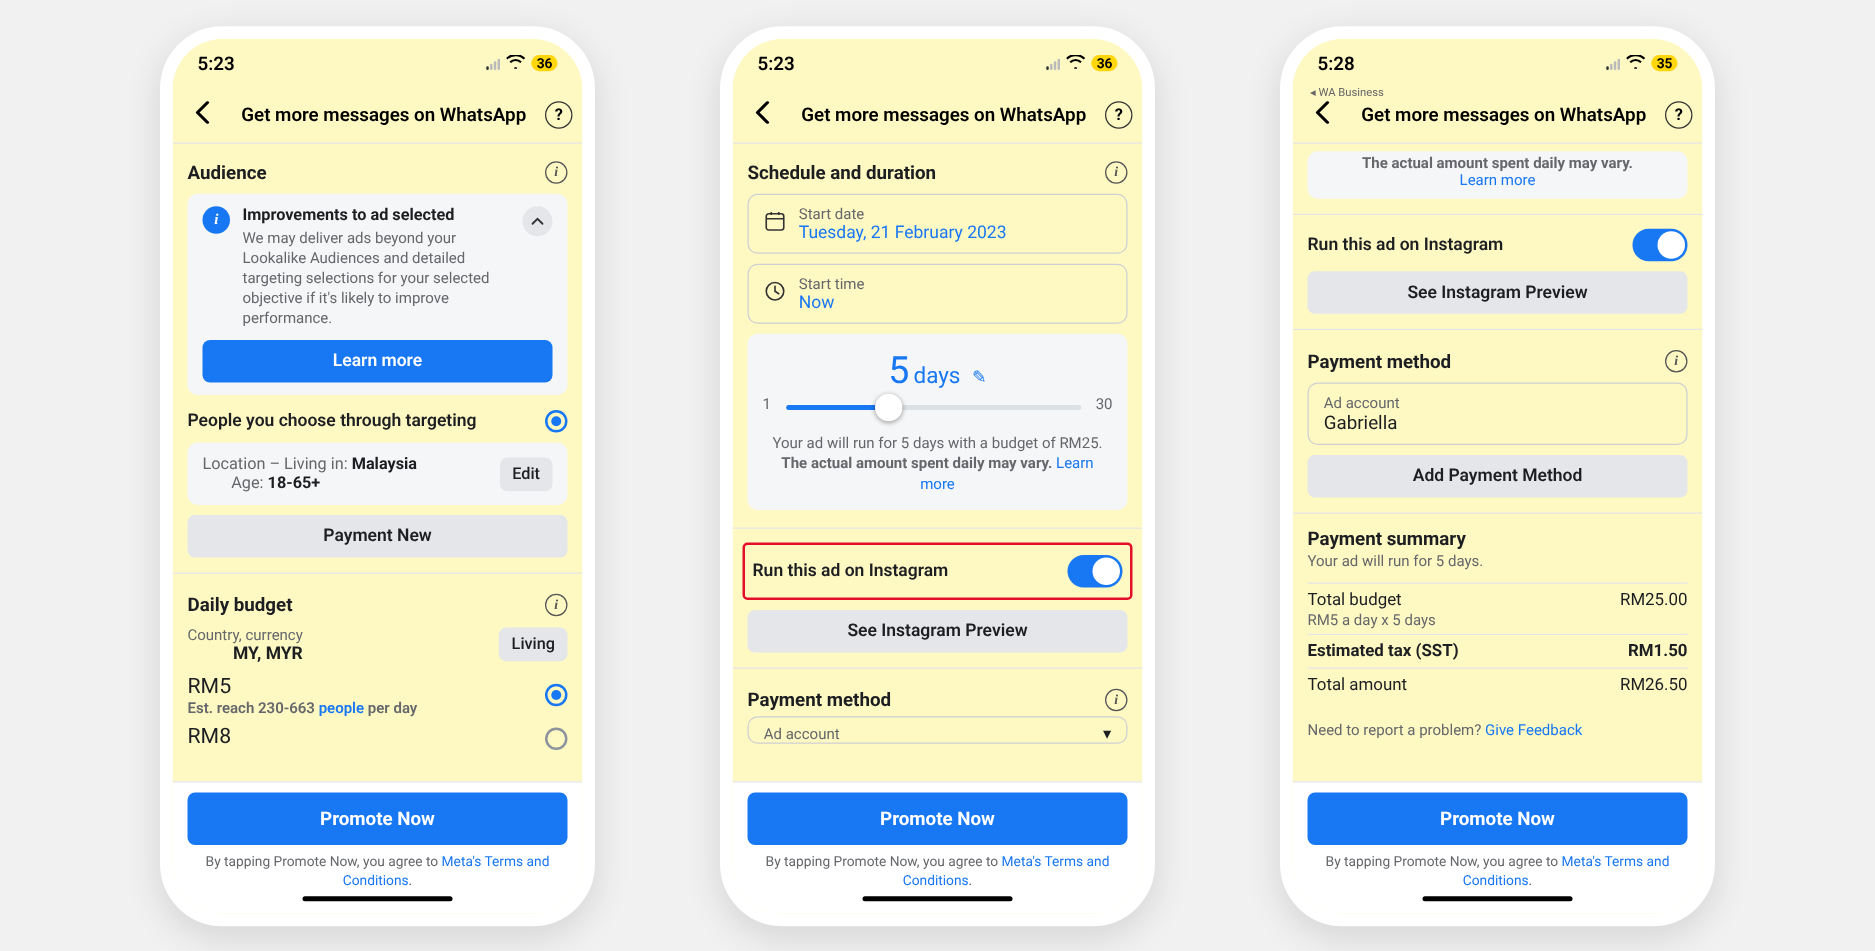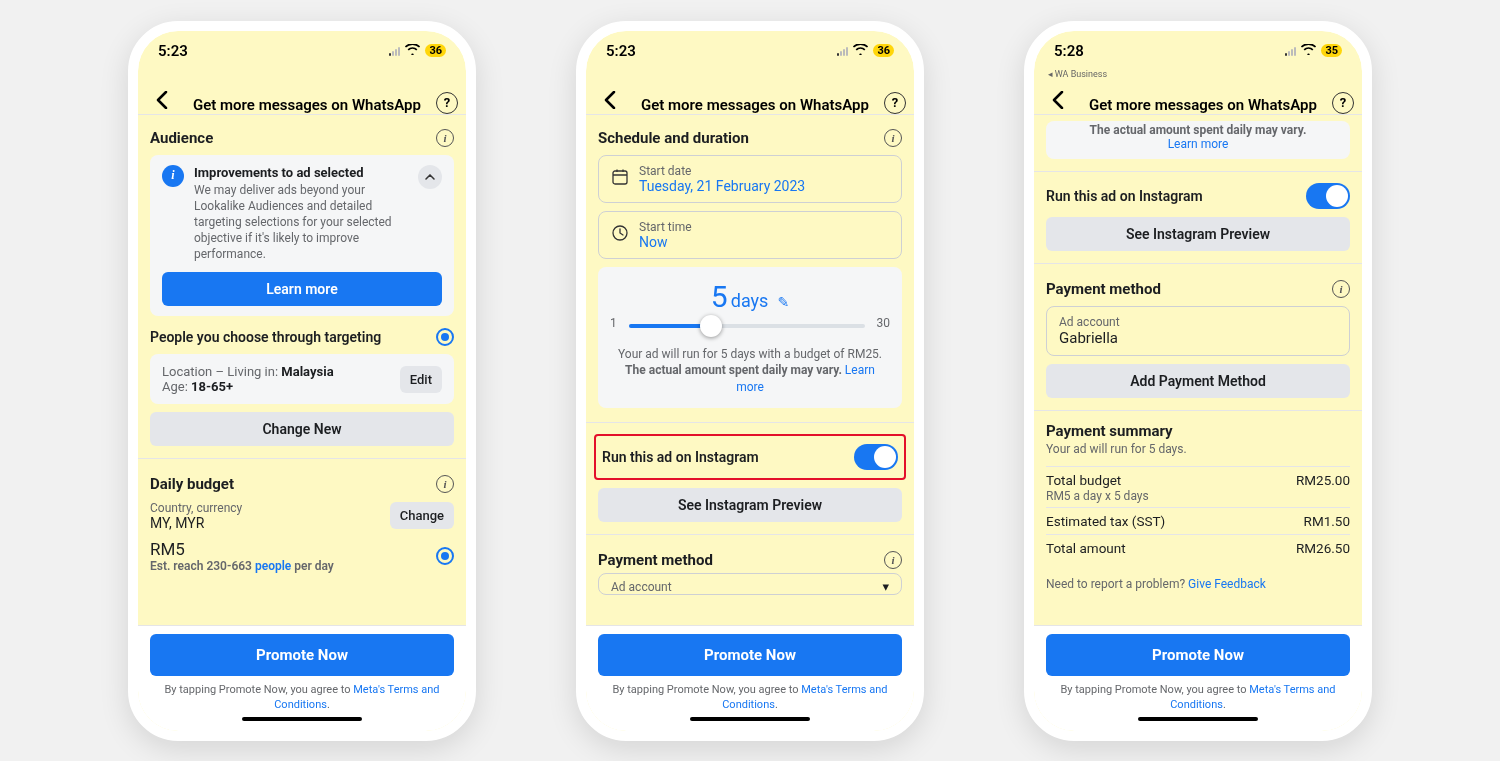--- a/index.html
+++ b/index.html
@@ -8,21 +8,21 @@
   .phone-inner { width: 100%; height: 100%; border-radius: 40px; overflow: hidden; display: flex; flex-direction: column; background:#fef9c3; }
   .statusbar { height: 40px; display: flex; justify-content: space-between; align-items: center; padding: 0 20px; font-weight: 600; font-size: 15px; }
   .sub-app { position: absolute; left: 14px; top: 38px; font-size: 9px; color:#666; }
   .status-icons { display:flex; align-items:center; gap:5px; }
   .sig-dots { display:flex; align-items:flex-end; gap:1px; height:10px;}
   .sig-dots span{ width:2px; background:#333; border-radius:1px;}
   .sig-dots span:nth-child(1){height:3px;} .sig-dots span:nth-child(2){height:5px;background:#bbb;}
   .sig-dots span:nth-child(3){height:7px;background:#bbb;} .sig-dots span:nth-child(4){height:9px;background:#bbb;}
   .wifi { font-size:12px; }
   .battery { background:#ffd60a; border-radius:7px; padding:0 4px; font-size:11px; font-weight:700;}
-  .titlebar { height: 44px; display:flex; align-items:flex-end; padding: 0 8px; border-bottom: 0.5px solid #e5e5e7; }
+  .titlebar { height: 44px; display:flex; align-items:center; padding: 0 8px; border-bottom: 0.5px solid #e5e5e7; }
   .back { width:32px; font-size:22px; font-weight:600; text-align:center; }
   .title { flex:1; text-align:center; font-weight:600; font-size:15px; }
   .help { width:22px; height:22px; border:1.5px solid #333; border-radius:50%; display:flex; align-items:center; justify-content:center; font-size:13px; font-weight:700; }
   .content { flex:1; overflow:hidden; padding: 10px 12px 0 12px; font-size:13px; color:#1c1e21; position:relative;}
   .section-header { display:flex; justify-content:space-between; align-items:center; font-weight:700; font-size:15px; padding: 4px 0 8px; gap: 43px;}
   .info-icon { width:18px; height:18px; border:1.5px solid #555; border-radius:50%; display:flex; align-items:center; justify-content:center; font-size:11px; font-style:italic; font-family: Georgia,serif; font-weight:700; color:#555;}
   .card-grey { background:#f5f6f7; border-radius:8px; padding:10px 12px; }
   .callout { display:flex; gap:10px;}
   .callout-dot { width:22px; height:22px; background:#1877f2; border-radius:50%; display:flex; align-items:center; justify-content:center; color:#fff; font-size:12px; font-weight:700; font-style:italic; font-family:Georgia,serif; flex-shrink:0;}
   .btn-primary-full { background:#1877f2; color:#fff; border-radius:6px; padding:9px; text-align:center; font-weight:600; font-size:14px; margin-top:10px;}
@@ -104,43 +104,50 @@
       </div>
       <div class="btn-primary-full">Learn more</div>
     </div>
     <div class="radio-row">
       <span>People you choose through targeting</span>
       <span class="radio on"></span>
     </div>
     <div class="subcard">
       <div>
         <div style="font-size:13px;"><span class="muted">Location – Living in:</span> <b>Malaysia</b></div>
-        <div style="font-size:13px;"><span class="muted">Age:</span> <b>18-65+</b></div>
+        <div style="font-size:13px;margin-left:23px;"><span class="muted">Age:</span> <b>18-65+</b></div>
       </div>
       <div class="btn-pill">Edit</div>
     </div>
-    <div class="btn-pill2">Change New</div>
+    <div class="btn-pill2">Payment New</div>
     <div class="divider"></div>
     <div class="section-header">
       <span>Daily budget</span>
       <span class="info-icon">i</span>
     </div>
     <div style="display:flex; justify-content:space-between; align-items:center;">
       <div>
         <div class="label-small">Country, currency</div>
-        <div style="font-weight:400; font-size:14px;">MY, MYR</div>
-      </div>
-      <div class="btn-pill">Change</div>
+        <div style="font-weight:700; font-size:14px;text-align:right;">MY, MYR</div>
+      </div>
+      <div class="btn-pill">Living</div>
     </div>
     <div class="radio-row" style="padding-top:8px;">
       <div>
         <div style="font-size:17px;font-weight:400;">RM5</div>
         <div class="label-small"><span>Est. reach 230-663 </span><span class="link">people</span><span> per day</span></div>
       </div>
       <span class="radio on"></span>
+    </div>
+    <div class="radio-row" style="padding-top:6px;">
+      <div>
+        <div style="font-size:17px;font-weight:400;">RM8</div>
+        <div class="label-small" style="height:4px;overflow:hidden;">…</div>
+      </div>
+      <span class="radio off"></span>
     </div>
   </div>
   <div class="footer">
     <div class="promote">Promote Now</div>
     <div class="agree"><span>By tapping Promote Now, you agree to </span><a>Meta's Terms and Conditions</a><span>.</span></div>
     <div class="home-ind"></div>
   </div>
 </div>
   </div>
 
@@ -287,21 +294,21 @@
     <div class="btn-pill2" style="margin-top:4px;">Add Payment Method</div>
     <div class="divider"></div>
     <div style="font-weight:700;font-size:15px;">Payment summary</div>
     <div class="label-small" style="margin:2px 0 10px;">Your ad will run for 5 days.</div>
     <div style="border-top:0.5px solid #e5e5e7;">
       <div class="row-flex">
             <span>Total budget</span>
             <span>RM25.00</span>
           </div>
       <div class="label-small" style="margin-top:-4px;padding-bottom:4px;">RM5 a day x 5 days</div>
-      <div class="row-flex" style="border-top:0.5px solid #e5e5e7;">
+      <div class="row-flex" style="border-top:0.5px solid #e5e5e7;font-weight:bold;">
             <span>Estimated tax (SST)</span>
             <span>RM1.50</span>
           </div>
       <div class="row-flex" style="border-top:0.5px solid #e5e5e7;">
             <span>Total amount</span>
             <span>RM26.50</span>
           </div>
     </div>
     <div class="label-small" style="margin-top:16px;"><span>Need to report a problem? </span><a class="link">Give Feedback</a></div>
   </div>

